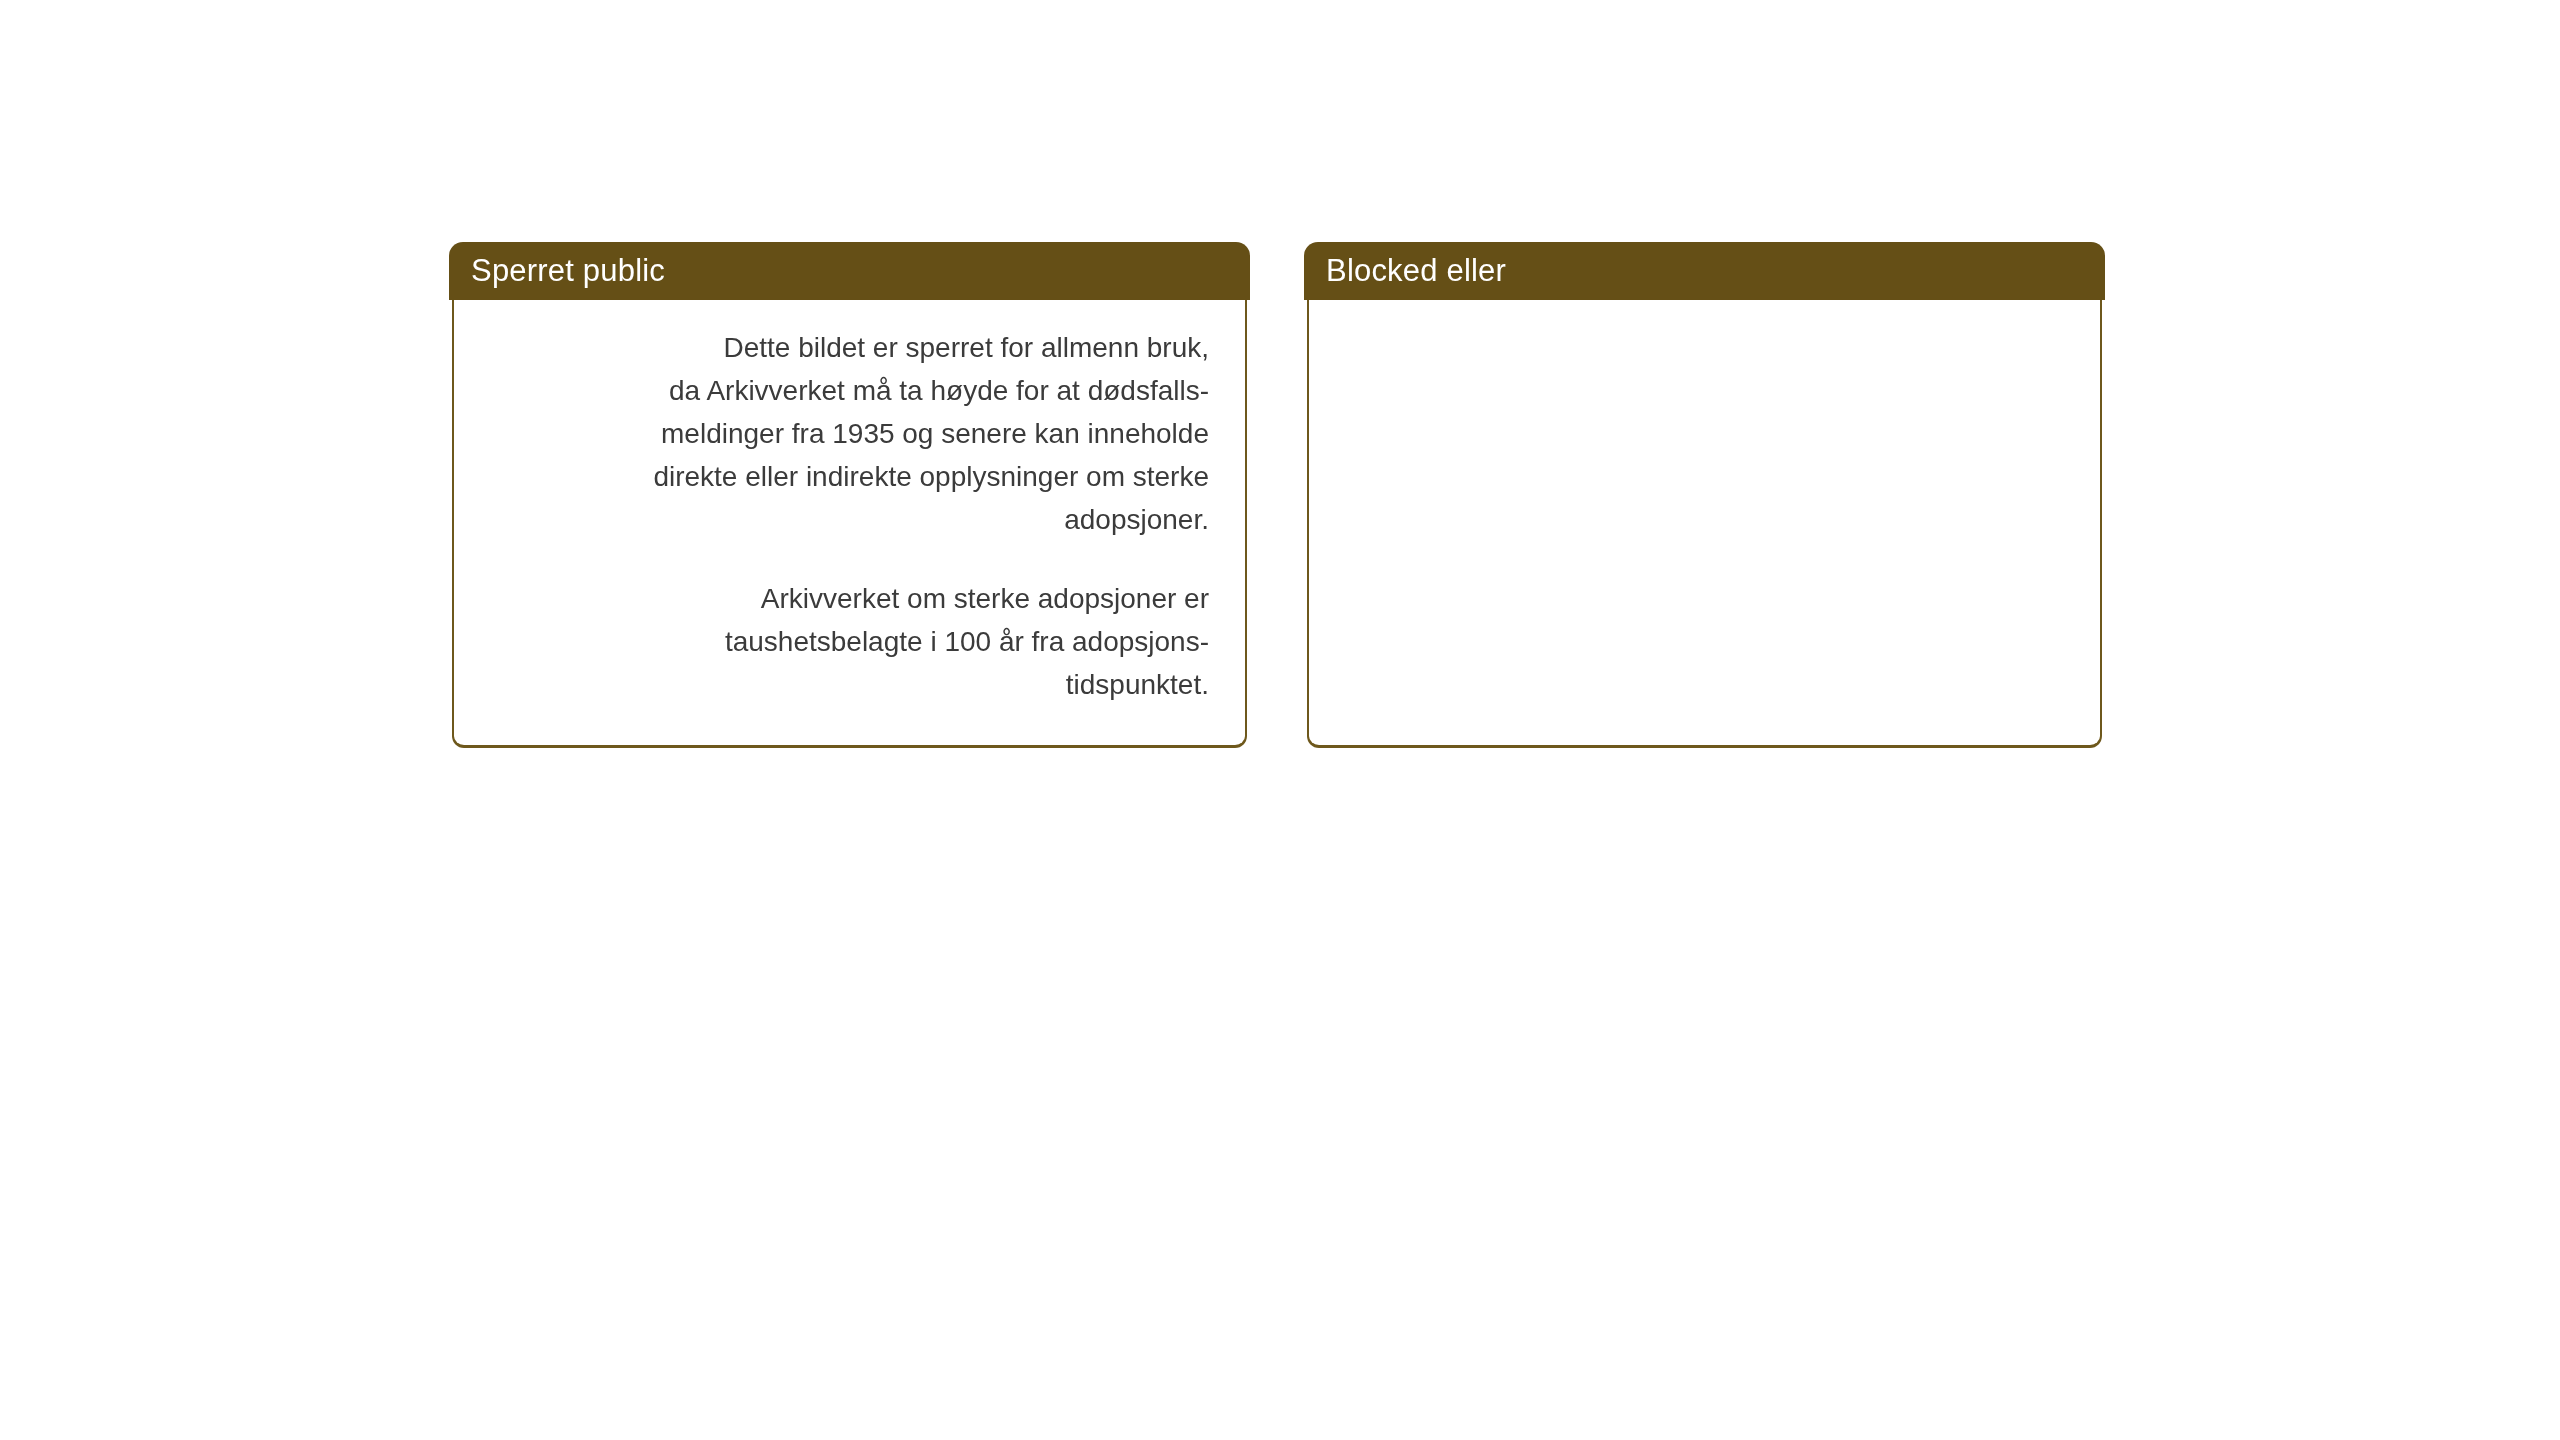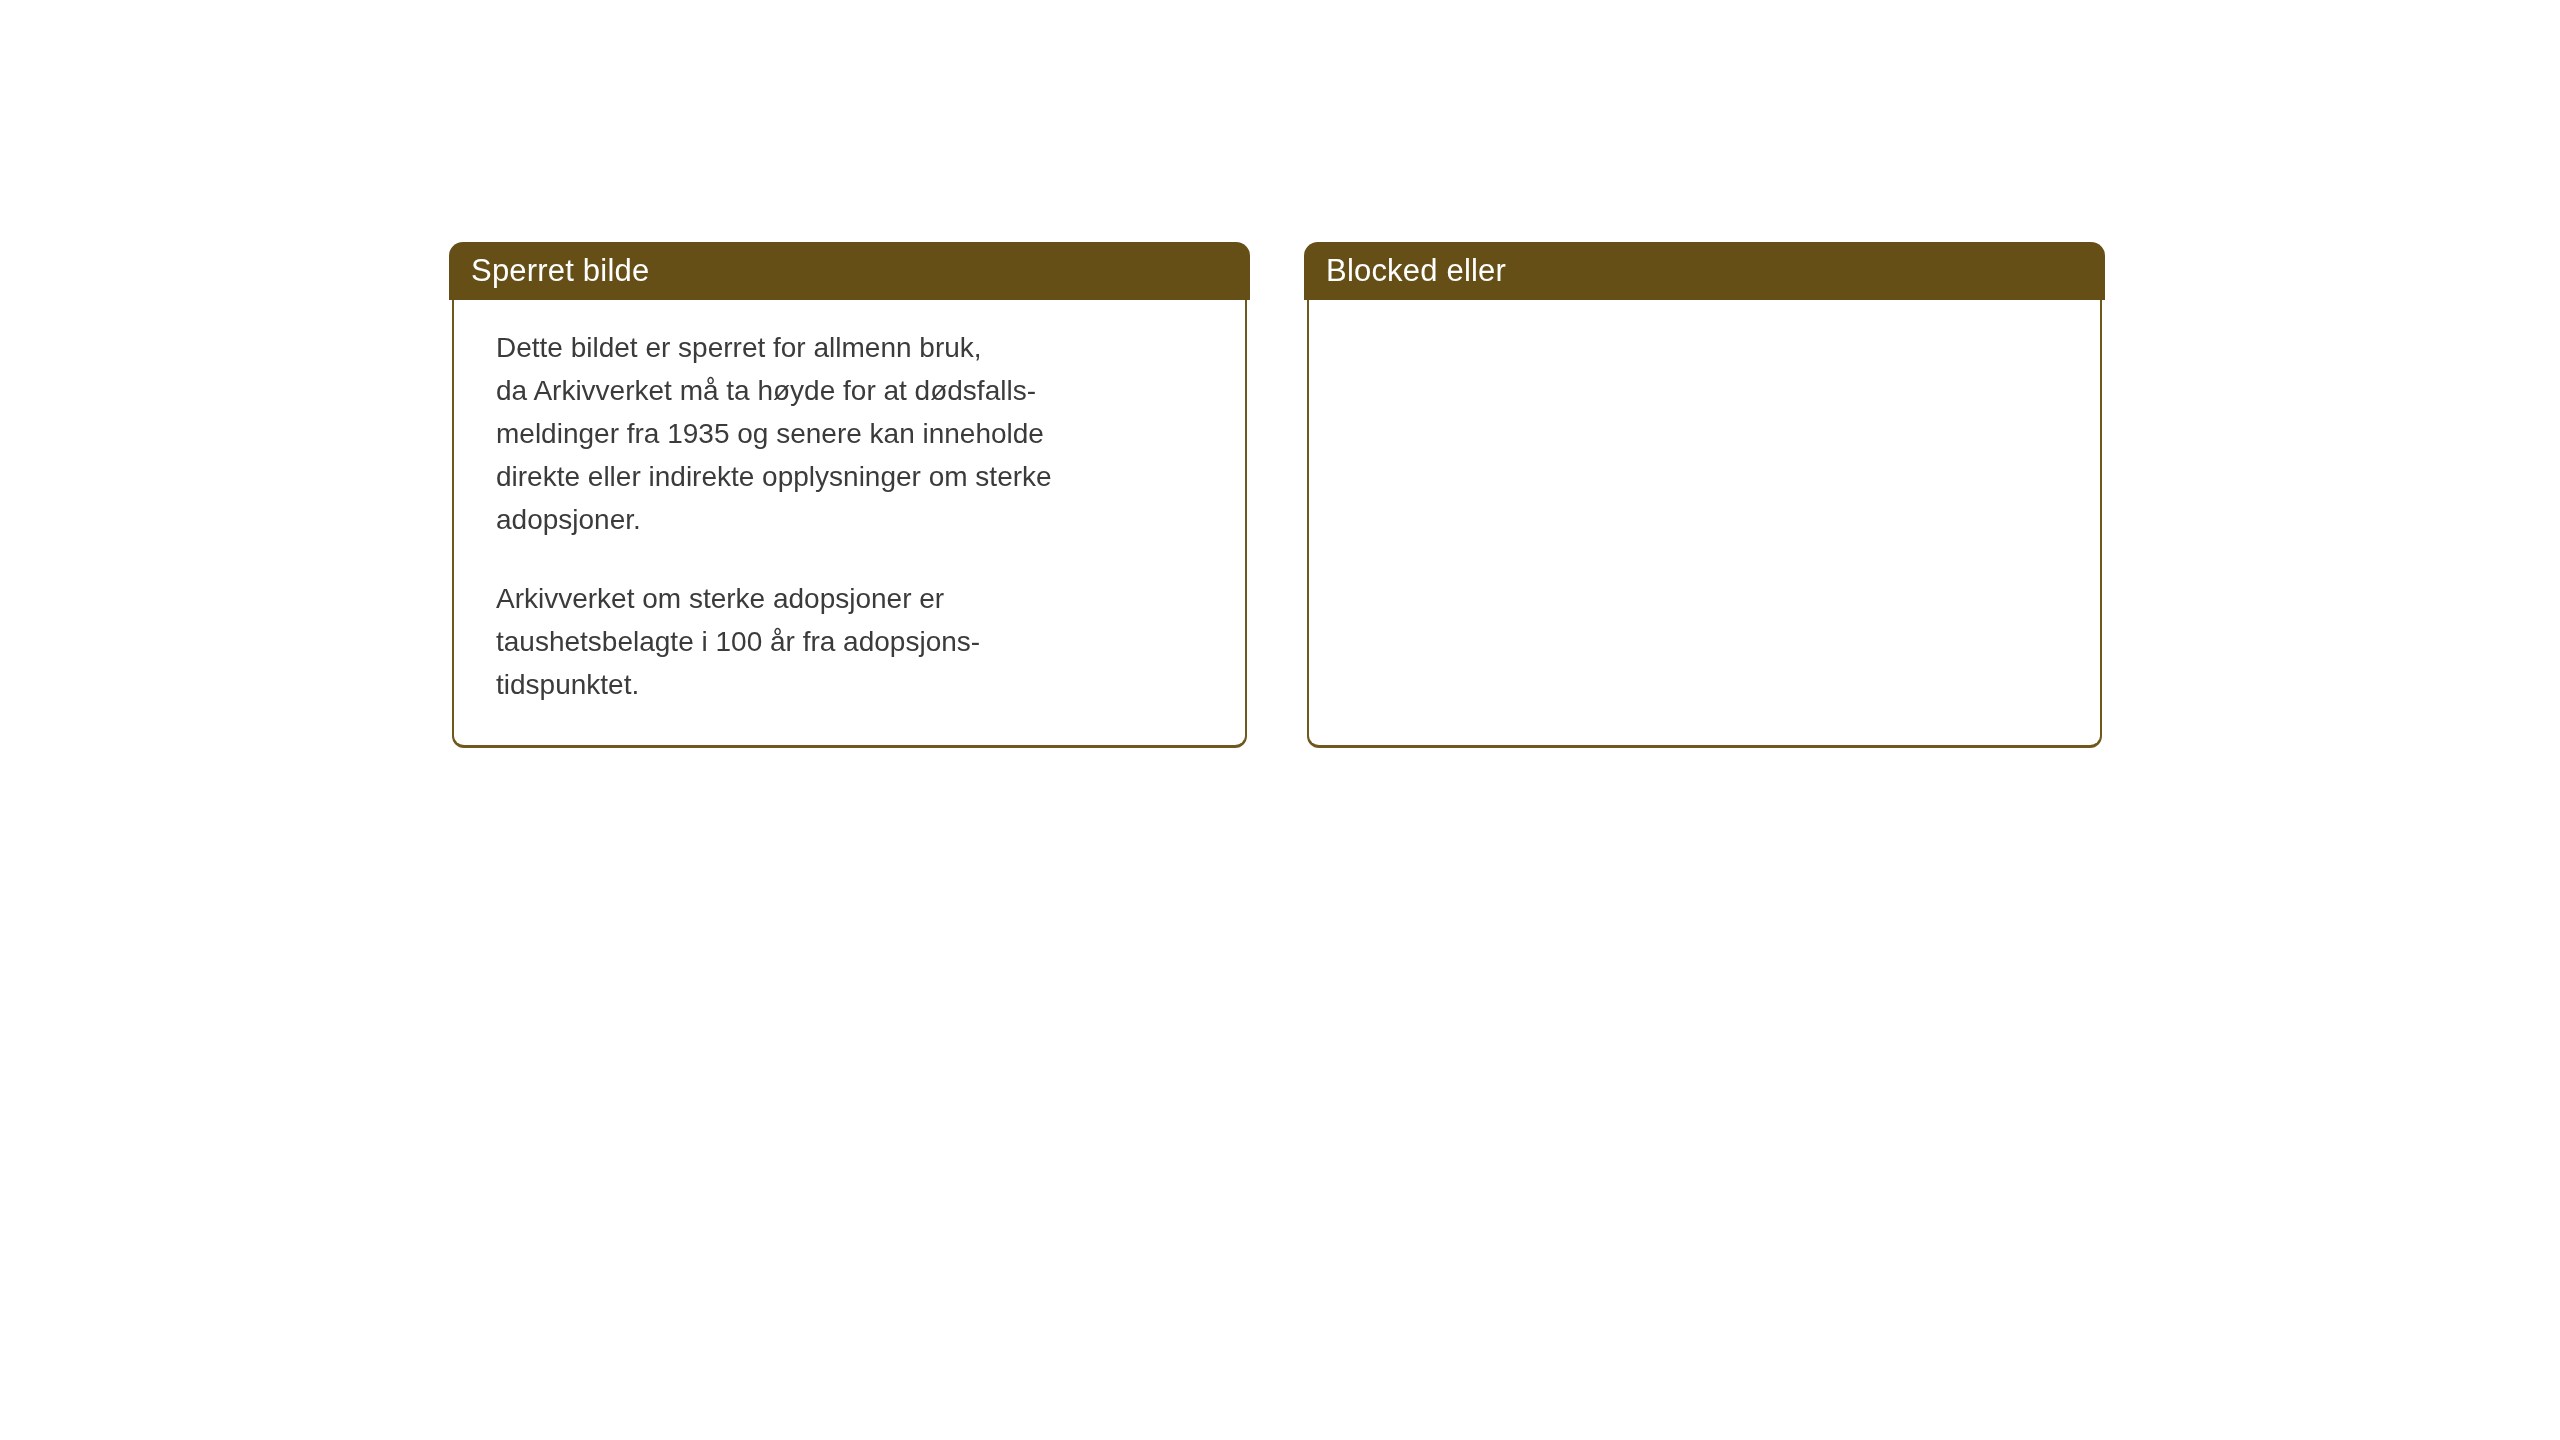--- a/index.html
+++ b/index.html
@@ -51,36 +51,37 @@
     margin:0 3px;
     background:#ffffff;
     border-left:2px solid var(--card-border);
     border-right:2px solid var(--card-border);
     border-bottom:3px solid var(--card-border);
     border-radius:0 0 12px 12px;
     padding:26px 36px 0 42px;
     color:var(--body-text);
     font-size:28px;
     line-height:43px;
+    text-align:right;
   }
   .card-body p{
     margin:0 0 36px 0;
     white-space:pre-line;
   }
   .card-body p:last-child{margin-bottom:0;}
 </style>
 </head>
 <body>
 
 <main class="canvas">
   <section class="notice-row">
 
     <article class="card">
       <header class="card-header">
-        <span class="card-title">Sperret bilde</span>
+        <span class="card-title">Sperret public</span>
       </header>
       <div class="card-body">
         <p>Dette bildet er sperret for allmenn bruk,
 da Arkivverket må ta høyde for at dødsfalls-
 meldinger fra 1935 og senere kan inneholde
 direkte eller indirekte opplysninger om sterke
 adopsjoner.</p>
         <p>Arkivverket om sterke adopsjoner er
 taushetsbelagte i 100 år fra adopsjons-
 tidspunktet.</p>

